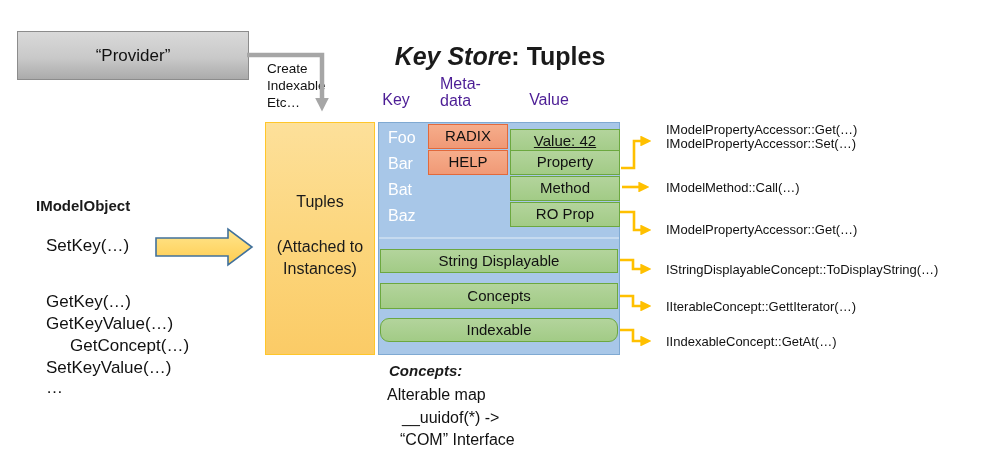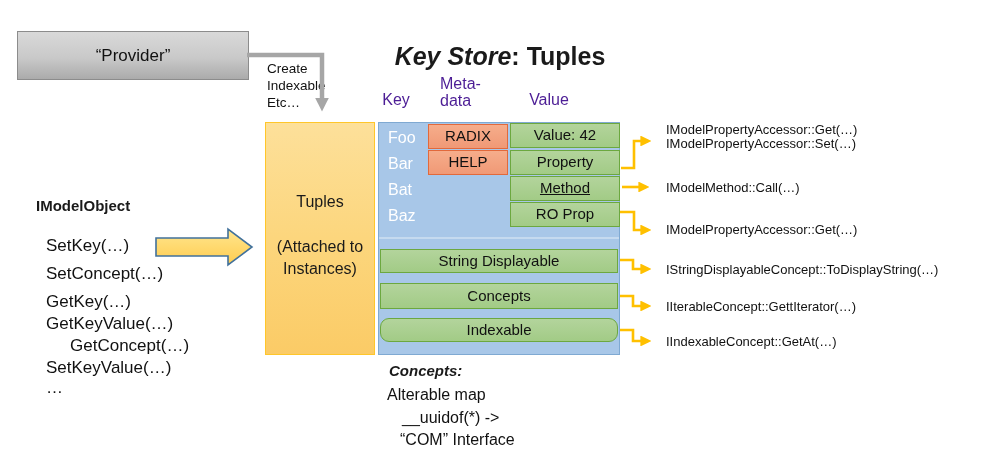--- a/index.html
+++ b/index.html
@@ -57,21 +57,21 @@
     border:1.5px solid #e2693b;box-sizing:border-box;
     text-align:center;font-size:15px;line-height:22px;color:#111;
   }
   .mb0{top:1px;} .mb1{top:27px;}
   .valbox{
     position:absolute;left:131px;width:110px;height:25px;
     background:linear-gradient(180deg,#b3d49c 0%,#a2cb86 100%);
     border:1.5px solid #6ca83f;box-sizing:border-box;
     text-align:center;font-size:15px;line-height:22px;color:#111;
   }
-  .vb0{top:0;} .vb1{top:27px;} .vb2{top:53px;text-decoration:underline;} .vb3{top:79px;}
+  .vb0{top:6px;text-decoration:underline;} .vb1{top:27px;} .vb2{top:53px;} .vb3{top:79px;}
   .sep{position:absolute;left:0;width:100%;height:2px;background:#c5daef;}
   .sep1{top:114px;}
   .conceptbar{
     position:absolute;left:1px;width:238px;
     background:linear-gradient(180deg,#b3d49c 0%,#a2cb86 100%);
     border:1.5px solid #6ca83f;box-sizing:border-box;
     text-align:center;font-size:15px;color:#111;
   }
   .cb0{top:126px;height:24px;line-height:21px;}
   .cb1{top:160px;height:26px;line-height:23px;}
@@ -165,21 +165,20 @@
 
     <div class="sep sep1"></div>
 
     <div class="conceptbar cb0">String Displayable</div>
     <div class="conceptbar cb1">Concepts</div>
     <div class="conceptbar cb2">Indexable</div>
   </div>
 
   <div class="abs imodel-heading">IModelObject</div>
   <div class="abs method m0">SetKey(…)</div>
-  <div class="abs method m1">SetConcept(…)</div>
   <div class="abs method m2">GetKey(…)</div>
   <div class="abs method m3">GetKeyValue(…)</div>
   <div class="abs method m4">GetConcept(…)</div>
   <div class="abs method m5">SetKeyValue(…)</div>
   <div class="abs method m6">…</div>
 
   <div class="abs iface i0">IModelPropertyAccessor::Get(…)</div>
   <div class="abs iface i1">IModelPropertyAccessor::Set(…)</div>
   <div class="abs iface i2">IModelMethod::Call(…)</div>
   <div class="abs iface i3">IModelPropertyAccessor::Get(…)</div>

